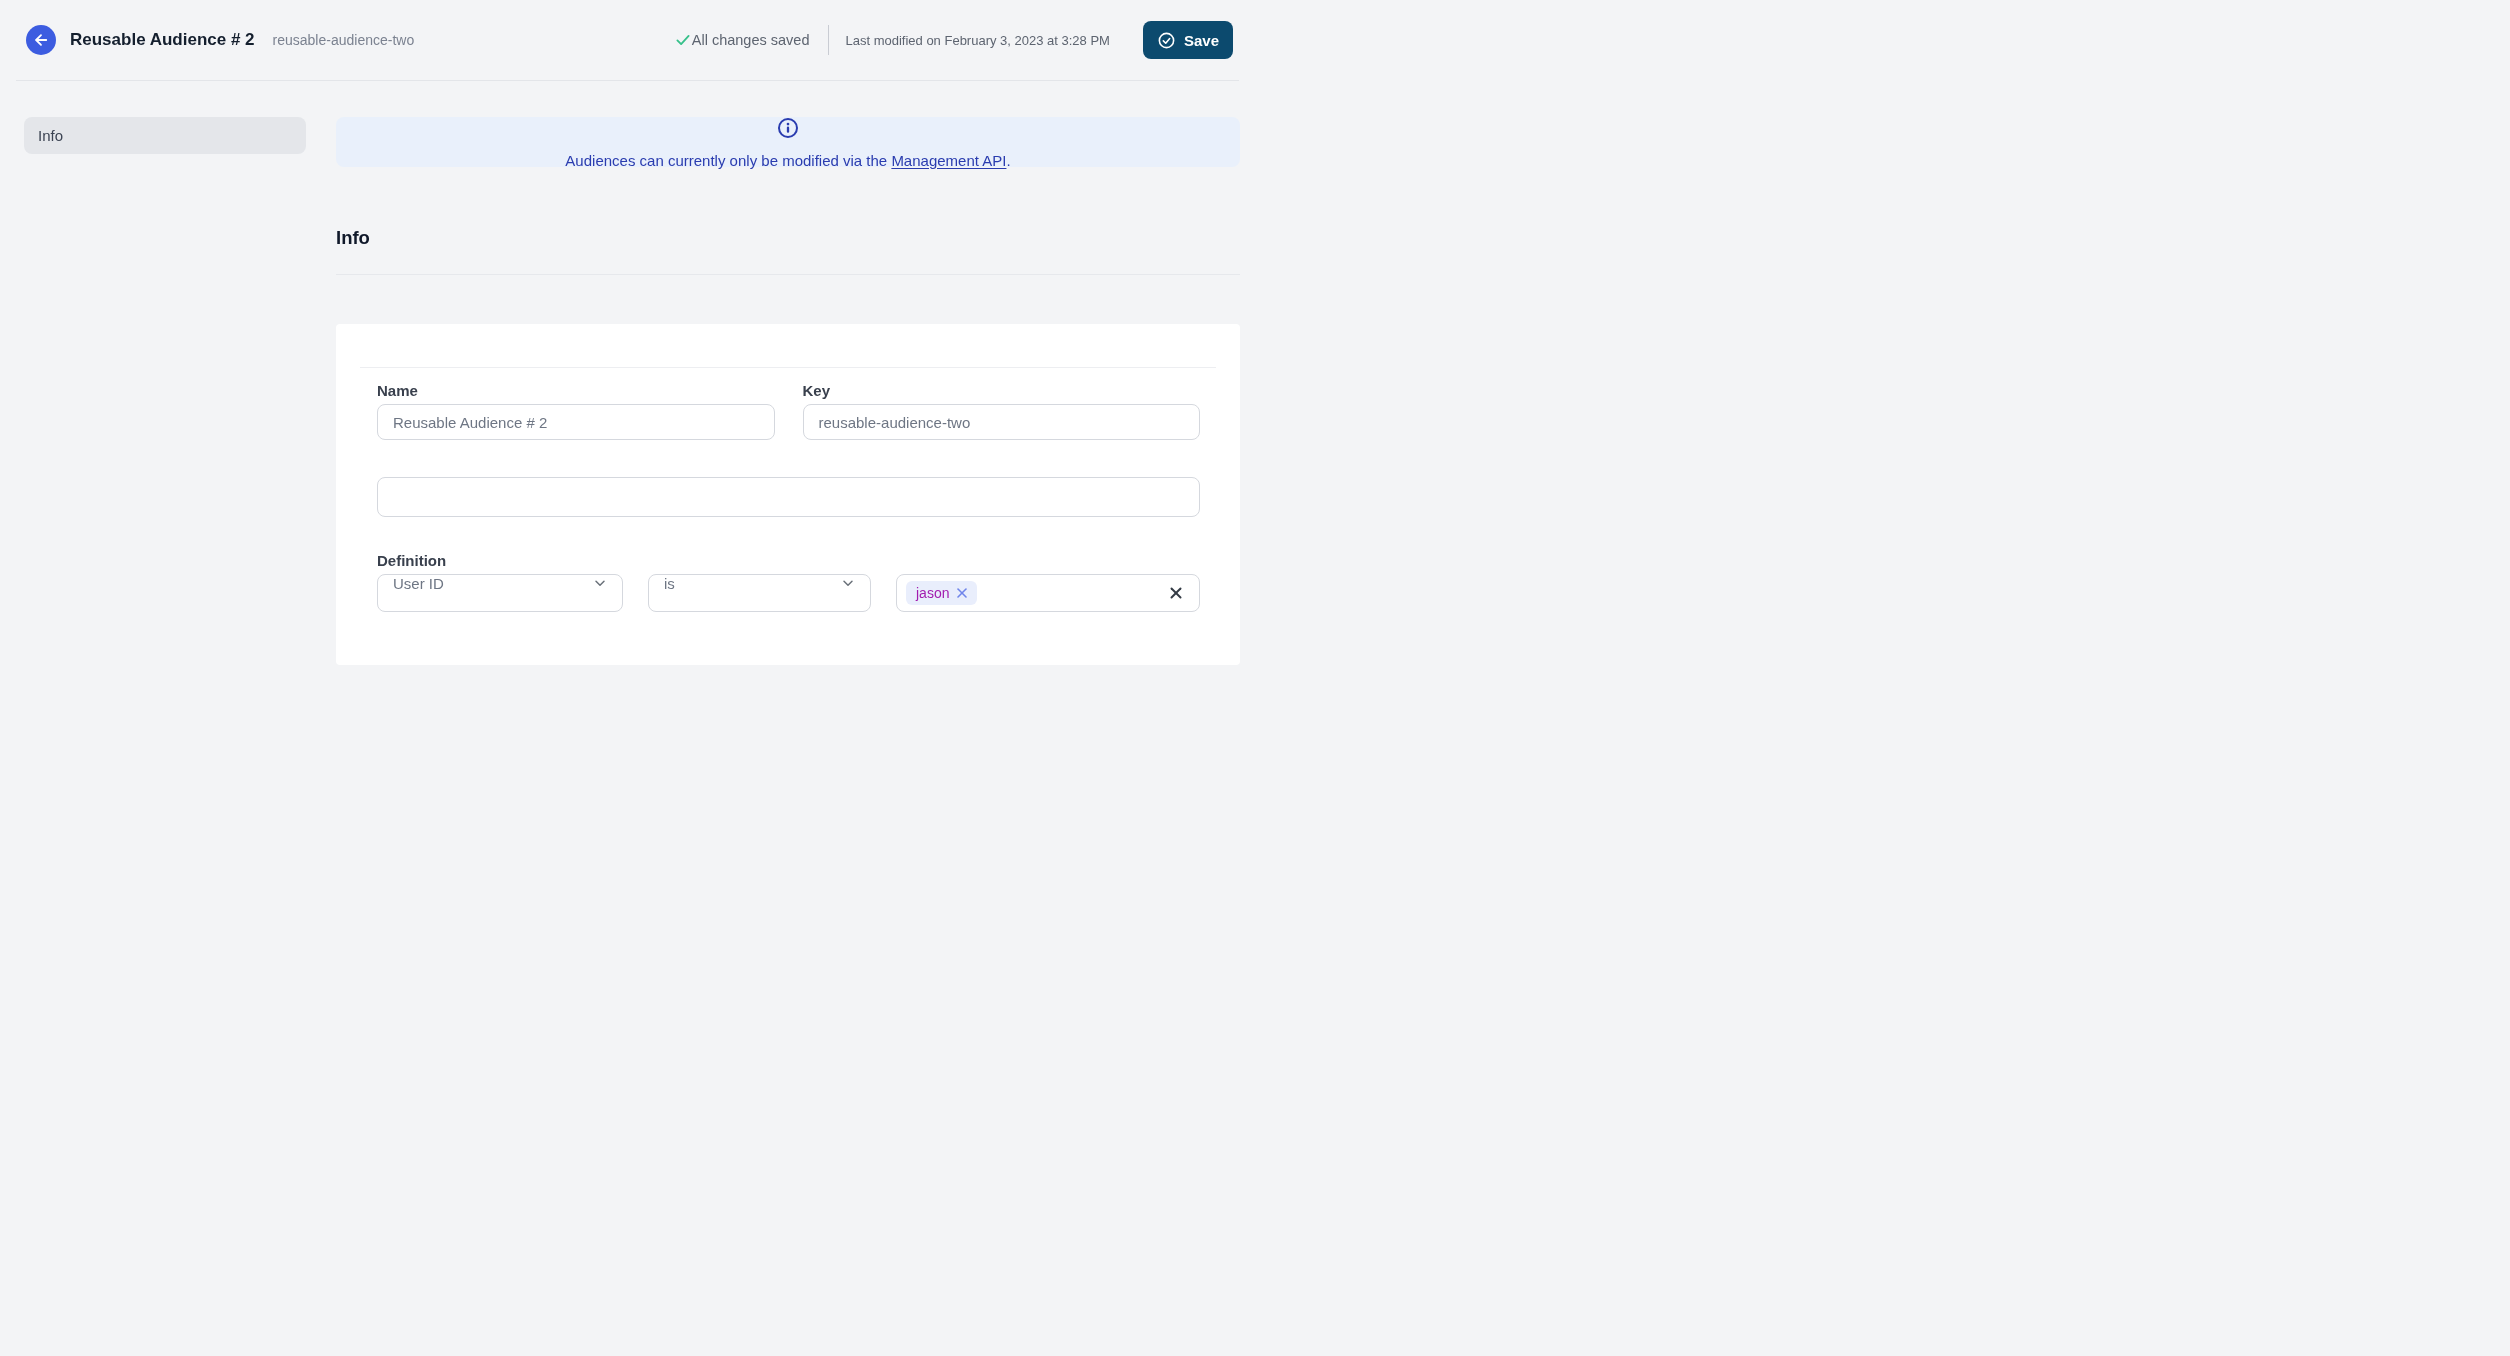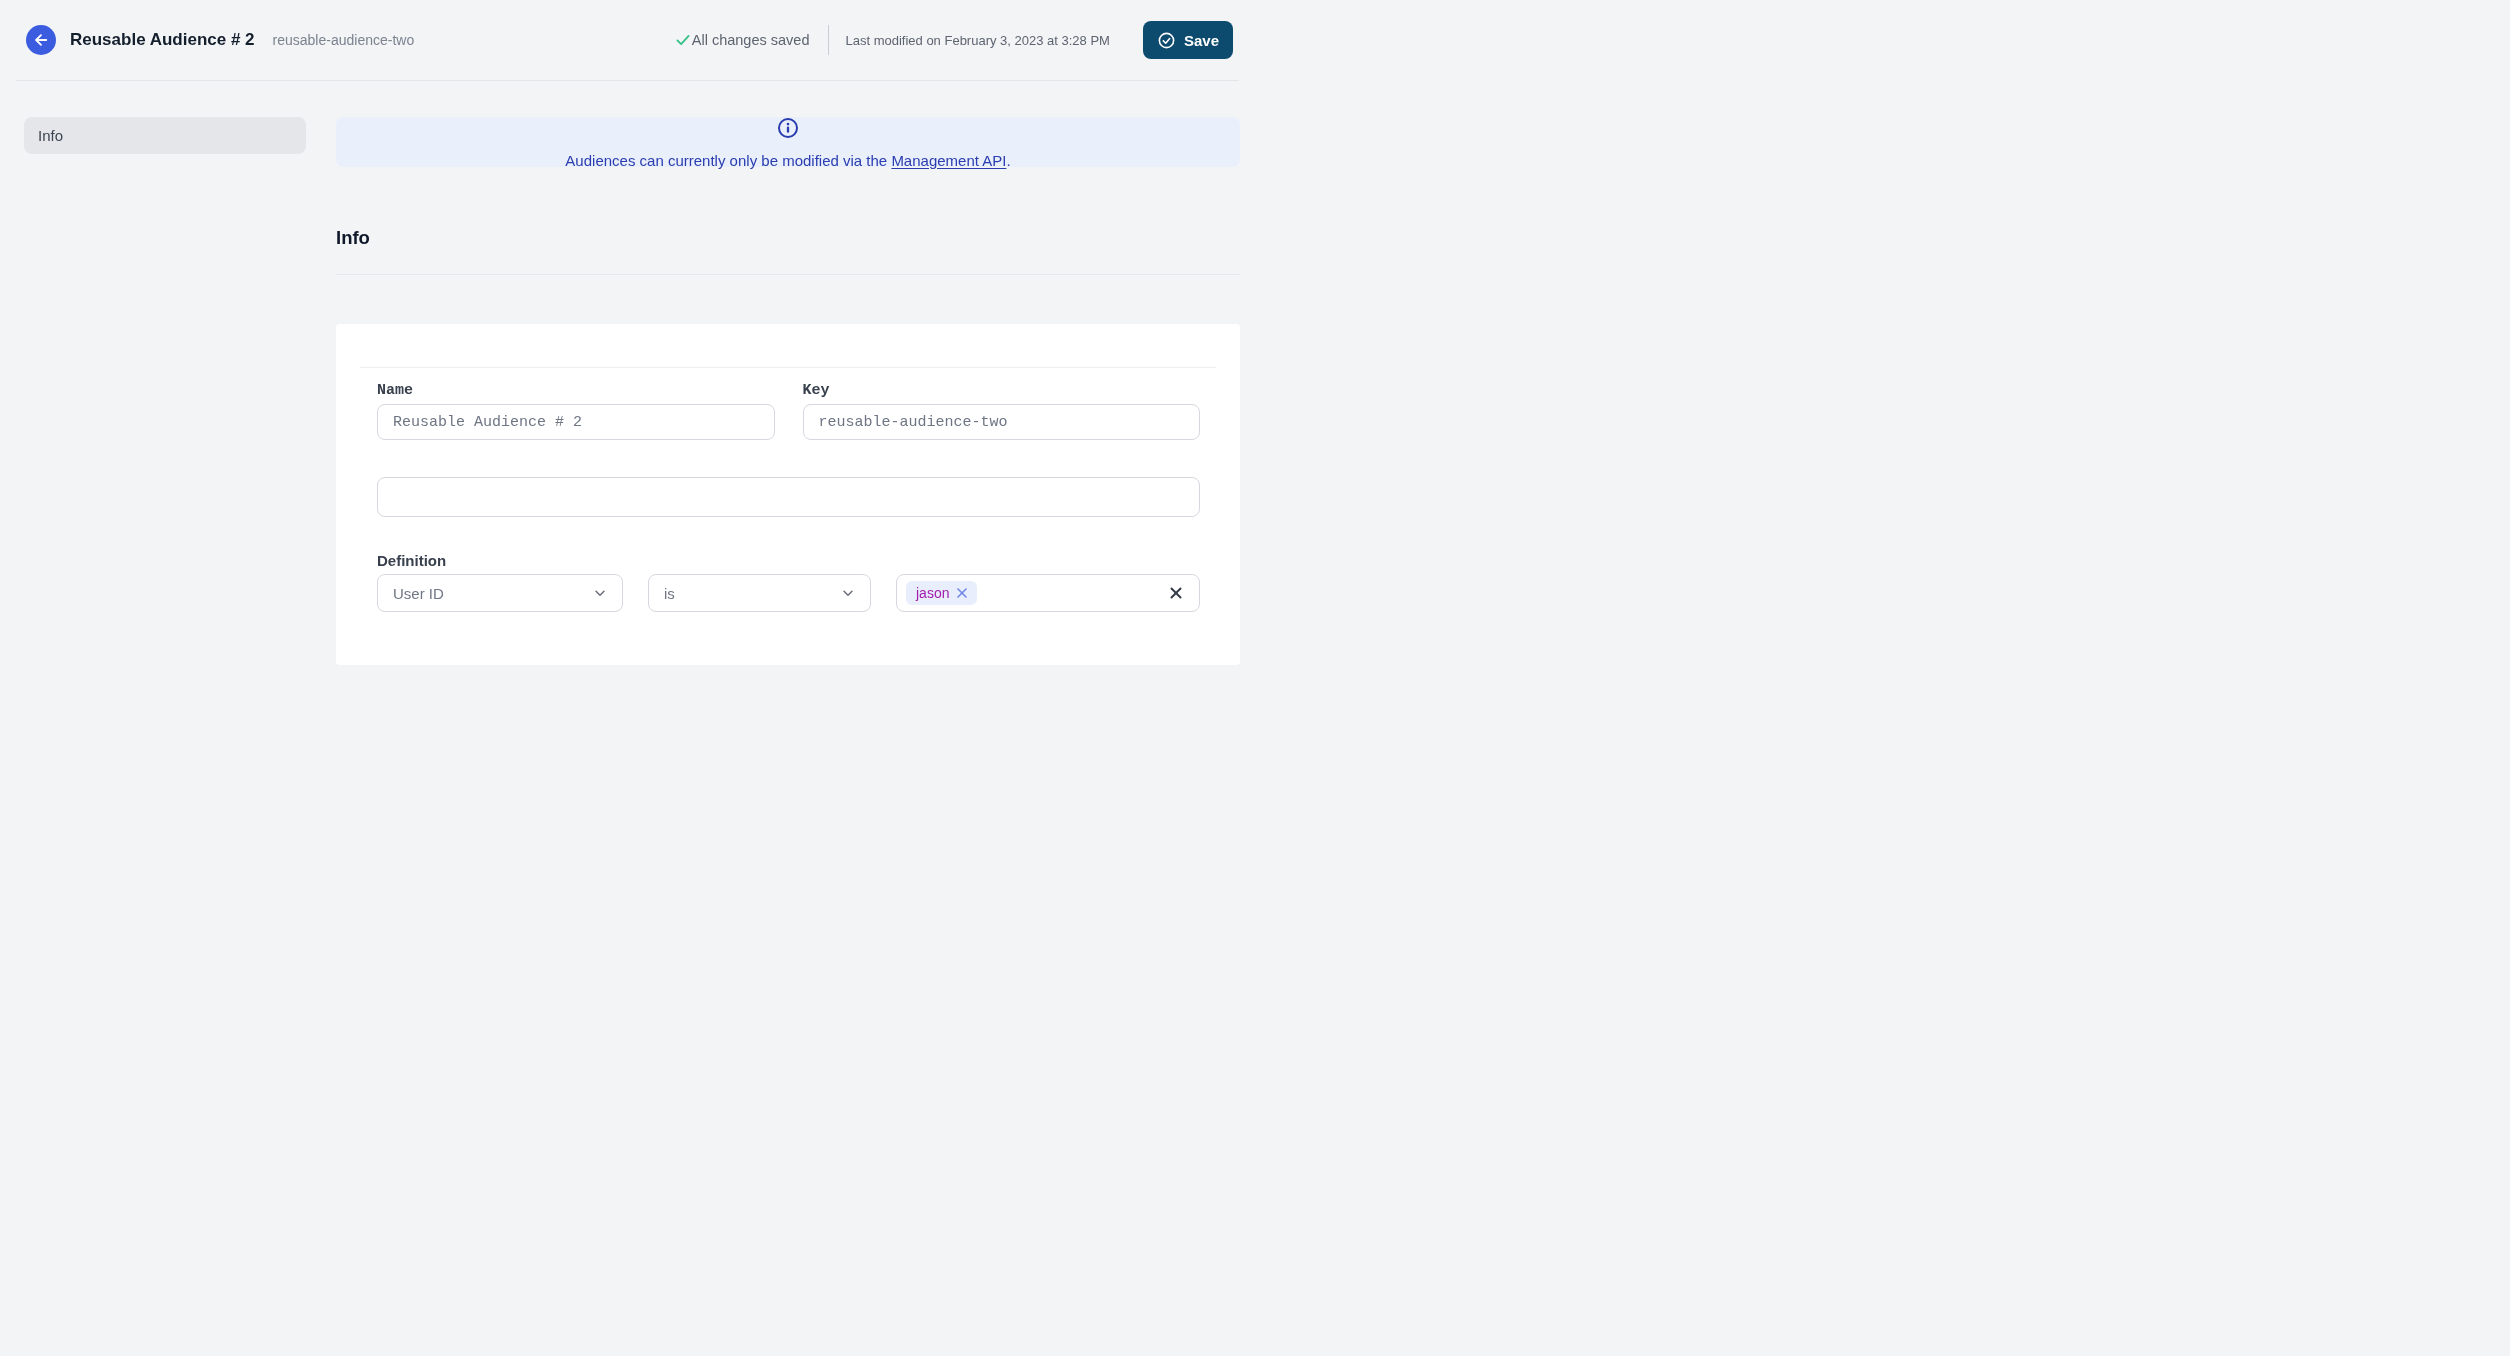--- a/index.html
+++ b/index.html
@@ -44,31 +44,31 @@
   .banner .link { color:inherit; text-decoration:underline; text-underline-offset:2px; cursor:pointer; }
   .banner svg { flex:none; }
   
   .section-title { margin-top:60px; font-size:18.5px; font-weight:700; color:#10192a; }
   .section-divider { margin-top:25px; height:1px; background:#e6e8ec; }
   
   .card { margin-top:49px; background:#ffffff; border-radius:4px; height:341px; box-sizing:border-box; padding-top:43px; }
   .card-topline { height:1px; background:#edeef1; margin:0 24px; }
   .form { padding:14px 40px 0 41px; }
   .field-label { display:block; font-size:15px; font-weight:600; color:#39404d; line-height:18px; margin-bottom:4px; }
-  .row2 { display:grid; grid-template-columns:1fr 1fr; gap:28px; margin-bottom:37px;font-family:Liberation Mono, monospace; }
+  .row2 { display:grid; grid-template-columns:1fr 1fr; gap:28px; margin-bottom:37px; }
   .text-input {
     width:100%; height:36px; box-sizing:border-box; border:1px solid #d5d8de; border-radius:8px;
     padding:0 15px; font-size:15px; color:#6e7684; background:#fff; font-family:inherit; outline:none;
   }
   .desc-field { margin-bottom:35px; }
   .desc-field .text-input { height:40px; }
   .def-row { display:grid; grid-template-columns:246px 223px 1fr; gap:25px; }
   .select {
     height:38px; border:1px solid #d5d8de; border-radius:8px; background:#fff; box-sizing:border-box;
-    display:flex; align-items:center; justify-content:space-between; padding:0 14px 0 15px;
+    display:flex; justify-content:space-between; padding:0 14px 0 15px;
     font-size:15px; color:#6e7684; cursor:pointer;
   }
   .tag-box {
     height:38px; border:1px solid #d5d8de; border-radius:8px; background:#fff; box-sizing:border-box;
     display:flex; align-items:center; padding:0 14px 0 9px;
   }
   .tag {
     display:inline-flex; align-items:center; gap:7px; background:#e9eefc; color:#a21caf;
     border-radius:6px; padding:4px 9px 4px 10px; font-size:14px; font-weight:500; line-height:16px;
   }

